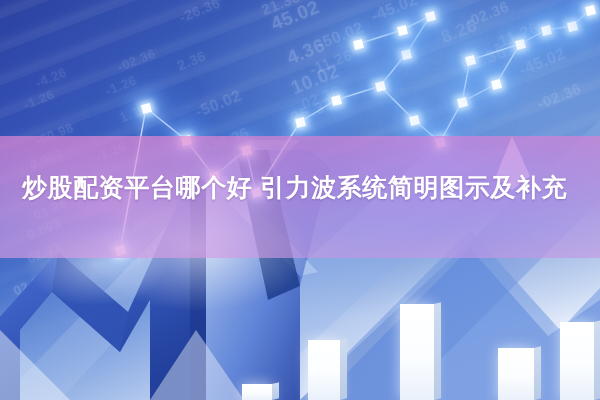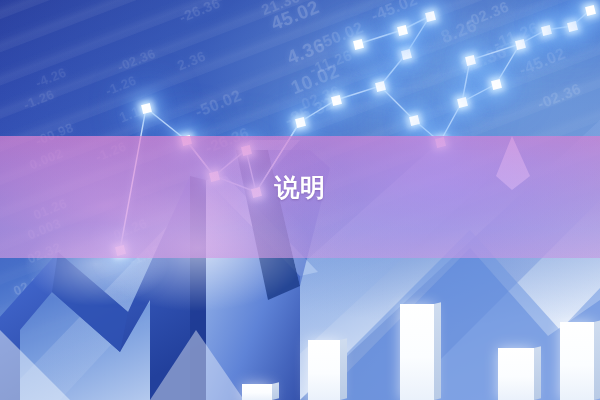--- a/index.html
+++ b/index.html
@@ -277,16 +277,16 @@
       <div class="node" style="left: 398px; top: 26px;"></div>
       <div class="node" style="left: 354px; top: 40px;"></div>
     </div>
 
   <div class="layer" id="bloom"></div>
 
   <div id="band"></div>
   <div id="bandGlowA"></div>
 
   <div id="title">
-    <span id="line2">说明</span>
+    <span id="line1">炒股配资平台哪个好 引力波系统简明图示及补充</span>
   </div>
 
 </div>
 
 </body></html>

